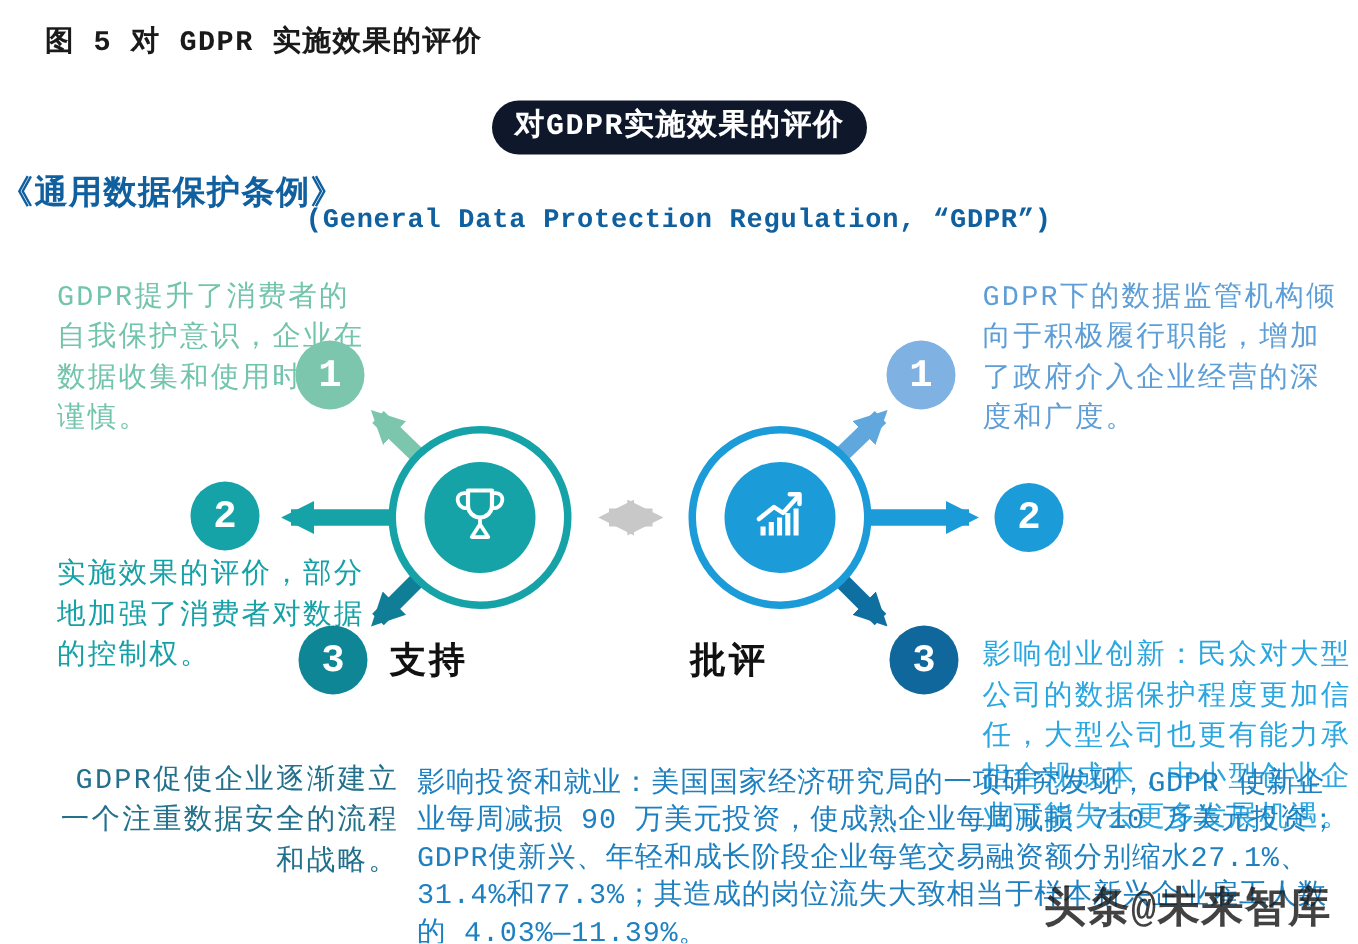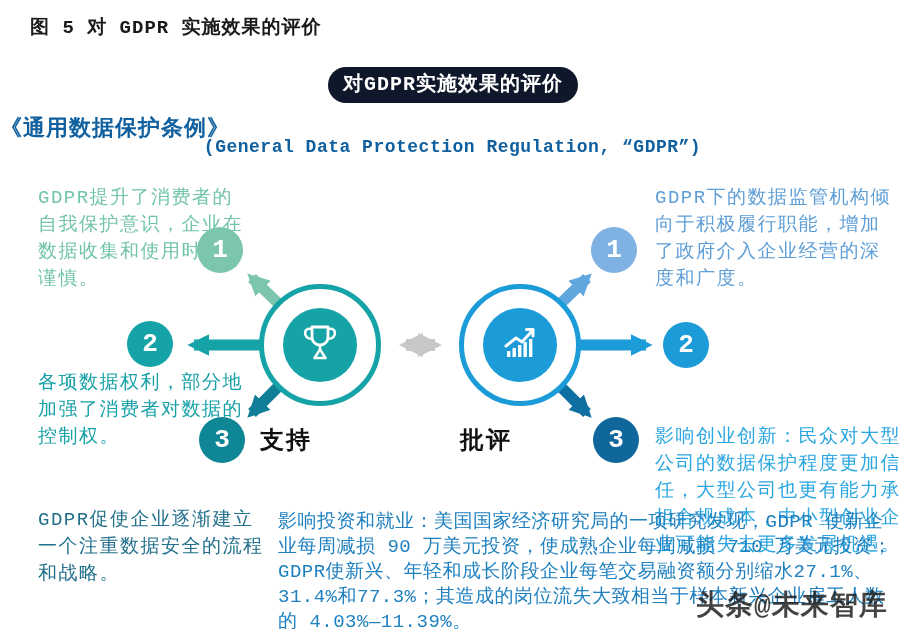--- a/index.html
+++ b/index.html
@@ -20,21 +20,21 @@
     position:absolute;left:0;top:113px;width:905px;text-align:left;
     color:#10609f;font-size:22px;font-weight:bold;letter-spacing:1px;
   }
   .heading-en{
     position:absolute;left:0;top:137px;width:905px;text-align:center;
     color:#10609f;font-size:18px;font-weight:bold;letter-spacing:.5px;
   }
   .note{position:absolute;font-size:19px;line-height:27px;letter-spacing:1.5px;}
   .n-sup1{left:38px;top:185px;width:212px;color:#72c4ab;}
   .n-sup2{left:38px;top:370px;width:212px;color:#16a1a7;}
-  .n-sup3{left:38px;top:507px;width:228px;color:#23708c;}
+  .n-sup3{left:38px;top:507px;width:228px;color:#23708c;text-align:right;}
   .n-cri1{left:655px;top:185px;width:242px;color:#5e9ed6;}
   .n-cri2{left:655px;top:379px;width:248px;color:#2aa6e0;margin-top:45px;}
   .n-cri3{left:278px;top:510px;width:620px;color:#1f80c0;letter-spacing:.5px;line-height:25px;font-size:19px;}
   .numcircle{
     position:absolute;width:46px;height:46px;border-radius:50%;color:#fff;
     font-size:26px;font-weight:bold;text-align:center;line-height:46px;
   }
   .cL1{left:197px;top:227px;background:#7cc6ae;}
   .cL2{left:127px;top:321px;background:#16a3a8;}
   .cL3{left:199px;top:417px;background:#0e8695;}
@@ -70,21 +70,21 @@
 <div class="stage">
 
   <div class="figure-title">图 5 对 GDPR 实施效果的评价</div>
 
   <div class="banner">对GDPR实施效果的评价</div>
 
   <div class="heading-cn">《通用数据保护条例》</div>
   <div class="heading-en">(General Data Protection Regulation, “GDPR”)</div>
 
   <div class="note n-sup1">GDPR提升了消费者的自我保护意识，企业在数据收集和使用时更加谨慎。</div>
-  <div class="note n-sup2">各项数据权利，部分地加强了消费者对数据的控制权。</div>
+  <div class="note n-sup2">实施效果的评价，部分地加强了消费者对数据的控制权。</div>
   <div class="note n-sup3">GDPR促使企业逐渐建立一个注重数据安全的流程和战略。</div>
   <div class="note n-cri1">GDPR下的数据监管机构倾向于积极履行职能，增加了政府介入企业经营的深度和广度。</div>
   <div class="note n-cri2">影响创业创新：民众对大型公司的数据保护程度更加信任，大型公司也更有能力承担合规成本，中小型创业企业可能失去更多发展机遇。</div>
   <div class="note n-cri3">影响投资和就业：美国国家经济研究局的一项研究发现，GDPR 使新企业每周减损 90 万美元投资，使成熟企业每周减损 710 万美元投资；GDPR使新兴、年轻和成长阶段企业每笔交易融资额分别缩水27.1%、31.4%和77.3%；其造成的岗位流失大致相当于样本新兴企业雇工人数的 4.03%—11.39%。</div>
 
   <svg class="arrows" width="905" height="629" viewBox="0 0 905 629" aria-hidden="true">
     <defs>
       <marker id="mA1" viewBox="0 0 10 10" refX="7" refY="5" markerWidth="22" markerHeight="22" orient="auto" markerUnits="userSpaceOnUse">
           <path d="M0 0L10 5L0 10z" fill="#7cc6ae"></path>
         </marker>

